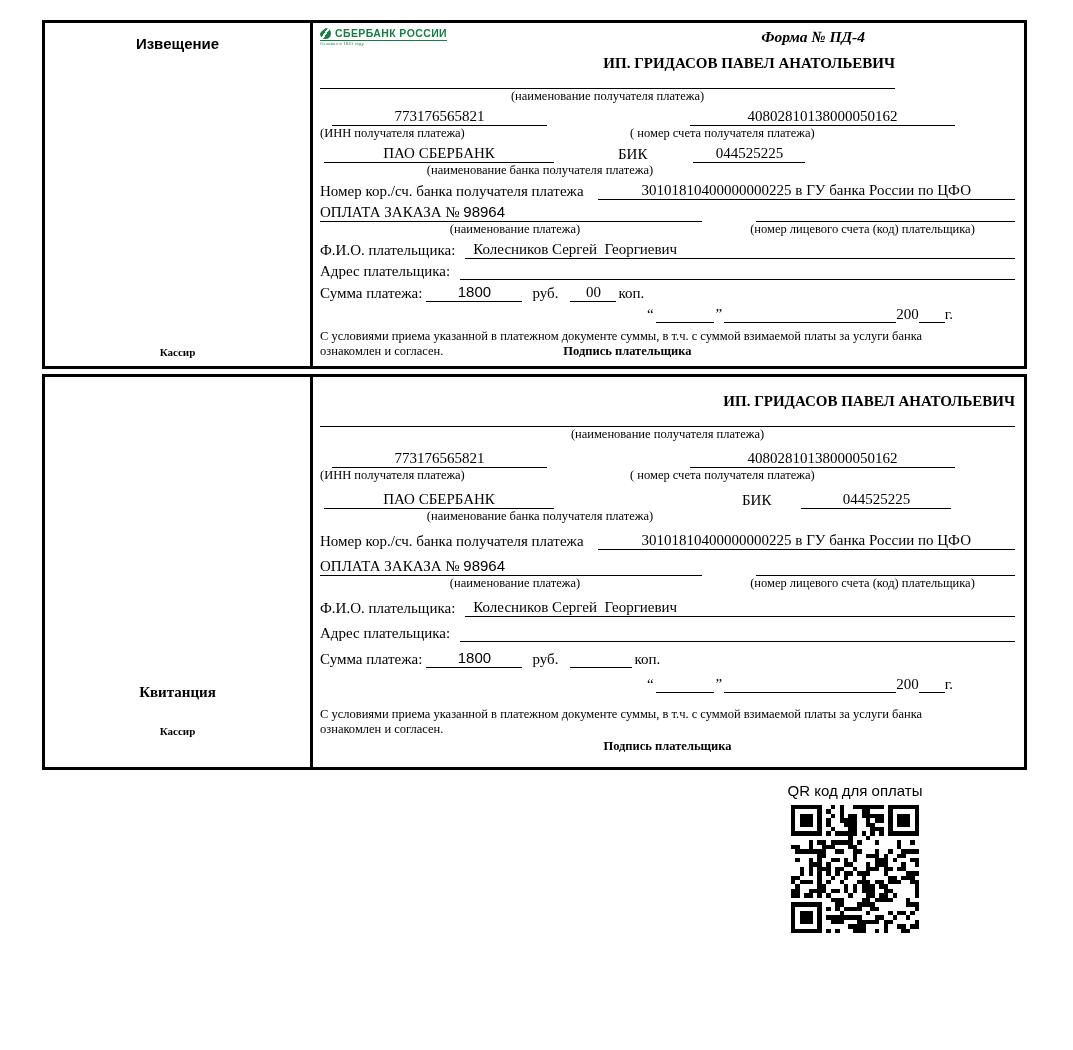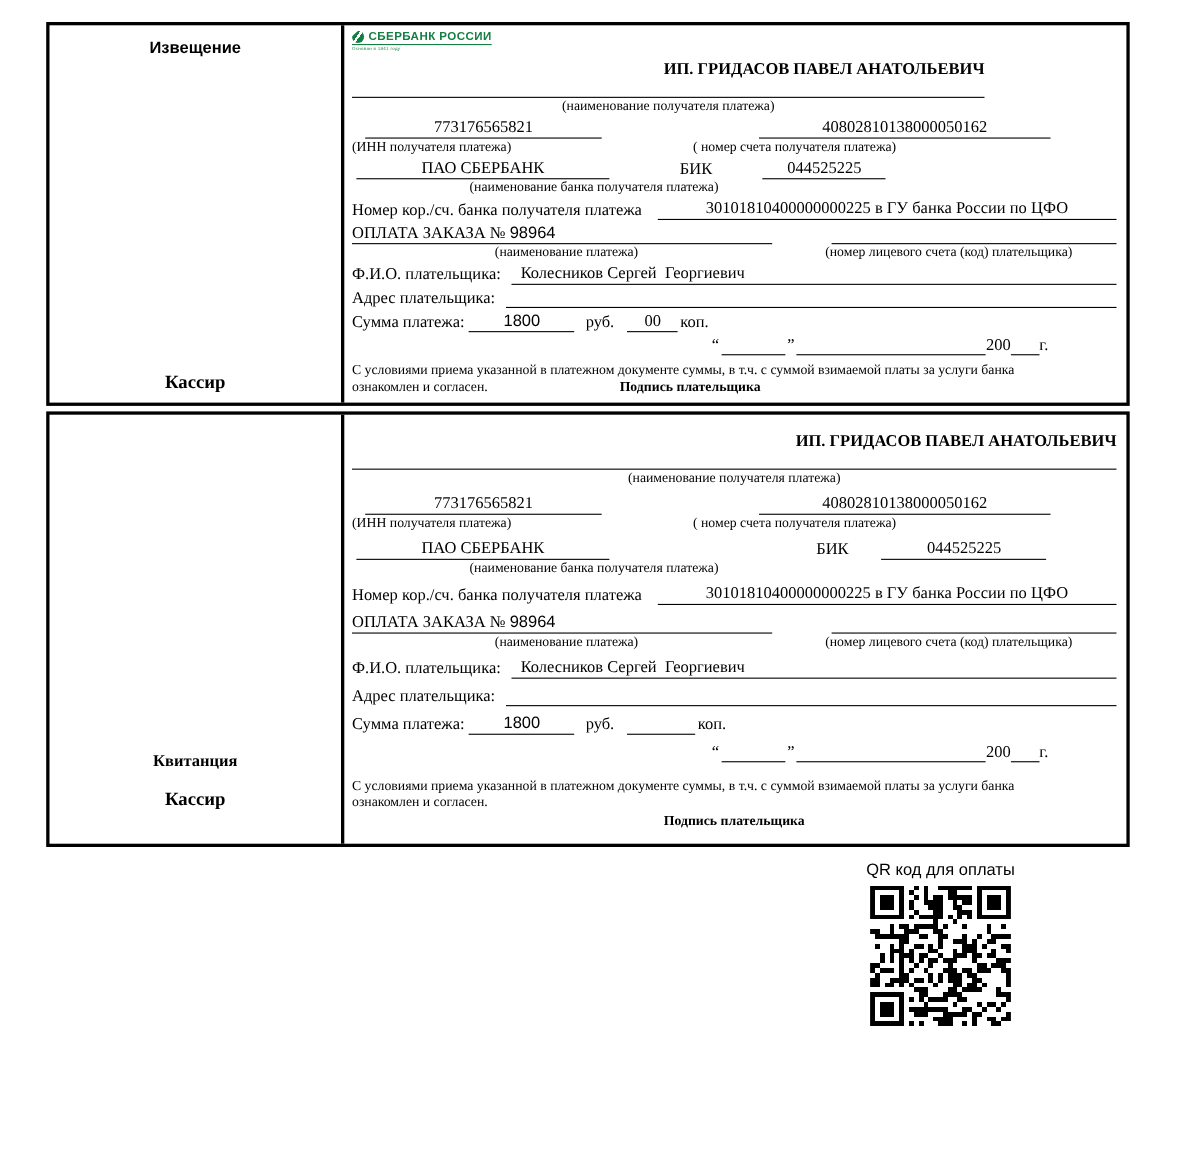--- a/index.html
+++ b/index.html
@@ -8,21 +8,21 @@
 
   .form-box{position:absolute;left:42px;width:985px;border:3px solid #000;background:#fff;display:flex;box-sizing:border-box;}
   #box1{top:20px;height:349px;}
   #box2{top:374px;height:396px;}
 
   .side{width:268px;flex-shrink:0;border-right:3px solid #000;position:relative;box-sizing:border-box;}
   .side-title-sans{position:absolute;top:12px;left:0;right:0;text-align:center;
       font-family:"Liberation Sans","DejaVu Sans",sans-serif;font-weight:bold;font-size:15px;}
   .side-title-serif{position:absolute;left:0;right:0;text-align:center;font-weight:bold;font-size:15px;}
   #box2 .side-title-serif.kvit{bottom:66px;}
-  .cashier{position:absolute;left:0;right:0;text-align:center;font-weight:bold;font-size:17px;}
+  .cashier{position:absolute;left:0;right:0;text-align:center;font-weight:bold;font-size:11px;}
   #box1 .cashier{bottom:8px;}
   #box2 .cashier{bottom:30px;}
 
   .main{flex:1;padding:3px 9px 0 7px;font-size:15px;line-height:1.2;overflow:hidden;border-radius:29px;}
   .row{margin-top:3px;}
   .s2 .row{margin-top:7px;}
 
   
   .logo-row{display:flex;justify-content:space-between;align-items:flex-start;margin-top:2px;height:26px;}
   .sber-logo{display:flex;flex-direction:column;line-height:1;}
@@ -112,20 +112,21 @@
     <div class="main">
 
       <div class="logo-row">
         <div class="sber-logo">
           <span class="sber-top">
             <span class="sber-mark"></span>
             <span class="sber-name">СБЕРБАНК РОССИИ</span>
           </span>
           <span class="sber-tagline">Основан в 1841 году</span>
         </div>
+        <div class="form-no">Форма № ПД-4</div>
       </div>
 
       <div class="recipient">ИП. ГРИДАСОВ ПАВЕЛ АНАТОЛЬЕВИЧ</div>
       <div class="caption caption-center" style="width:575px;">(наименование получателя платежа)</div>
 
       <div class="two-col row">
         <div class="col-l">
           <span class="ul val-center">773176565821</span>
           <div class="caption col-cap">(ИНН получателя платежа)</div>
         </div>

